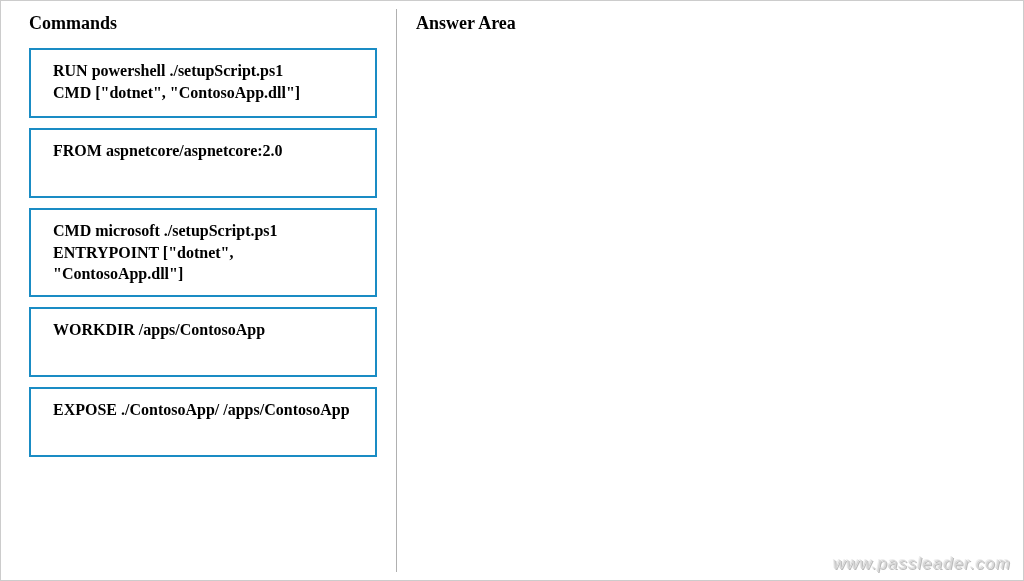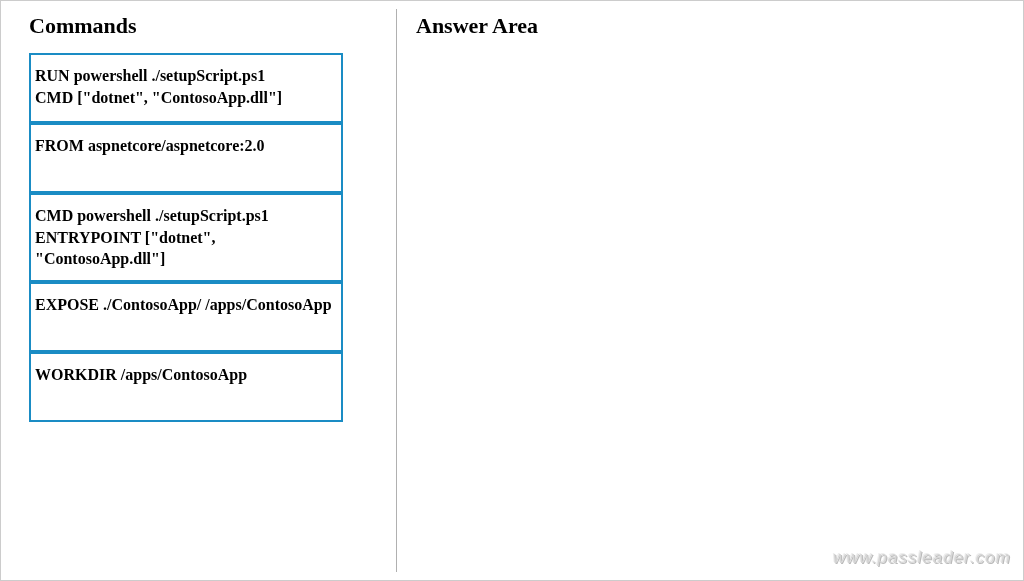--- a/index.html
+++ b/index.html
@@ -32,44 +32,45 @@
       bottom: 8px;
       width: 1px;
       background: #b0b0b0;
     }
     .right-column {
       flex: 1;
       padding: 12px 20px 12px 20px;
     }
     .section-title {
       font-weight: bold;
-      font-size: 22px;
+      font-size: 18px;
       color: #000;
       margin-bottom: 14px;
     }
     .command-box {
       border: 2px solid #1a8cc4;
       background: #fff;
-      padding: 10px 4px;
+      padding: 10px 22px;
+      margin-bottom: 10px;
       min-height: 70px;
       display: flex;
       align-items: flex-start;
-      width: 314px;
+      width: 348px;
     }
     .cmd-text {
       font-weight: bold;
       font-size: 16px;
       line-height: 1.35;
       color: #000;
       white-space: pre-wrap;
     }
     .watermark {
       position: absolute;
       right: 12px;
-      bottom: 12px;
+      bottom: 6px;
       font-family: Arial, sans-serif;
       font-size: 17px;
       color: #d6d6d6;
       letter-spacing: 1px;
       text-shadow: 1px 1px 0 #bbb, -1px -1px 0 #eee;
       font-style: italic;
     }
   </style>
 </head>
 <body>
@@ -81,31 +82,31 @@
     <div class="command-box">
       <div class="cmd-text">RUN powershell ./setupScript.ps1
 CMD ["dotnet", "ContosoApp.dll"]</div>
     </div>
 
     <div class="command-box">
       <div class="cmd-text">FROM aspnetcore/aspnetcore:2.0</div>
     </div>
 
     <div class="command-box">
-      <div class="cmd-text">CMD powershell ./setupScript.ps1
+      <div class="cmd-text">CMD microsoft ./setupScript.ps1
 ENTRYPOINT ["dotnet",
 "ContosoApp.dll"]</div>
     </div>
 
     <div class="command-box">
-      <div class="cmd-text">EXPOSE ./ContosoApp/ /apps/ContosoApp</div>
+      <div class="cmd-text">WORKDIR /apps/ContosoApp</div>
     </div>
 
     <div class="command-box">
-      <div class="cmd-text">WORKDIR /apps/ContosoApp</div>
+      <div class="cmd-text">EXPOSE ./ContosoApp/ /apps/ContosoApp</div>
     </div>
 
   </div>
 
   <div class="divider"></div>
 
   <div class="right-column">
     <div class="section-title">Answer Area</div>
   </div>
 

